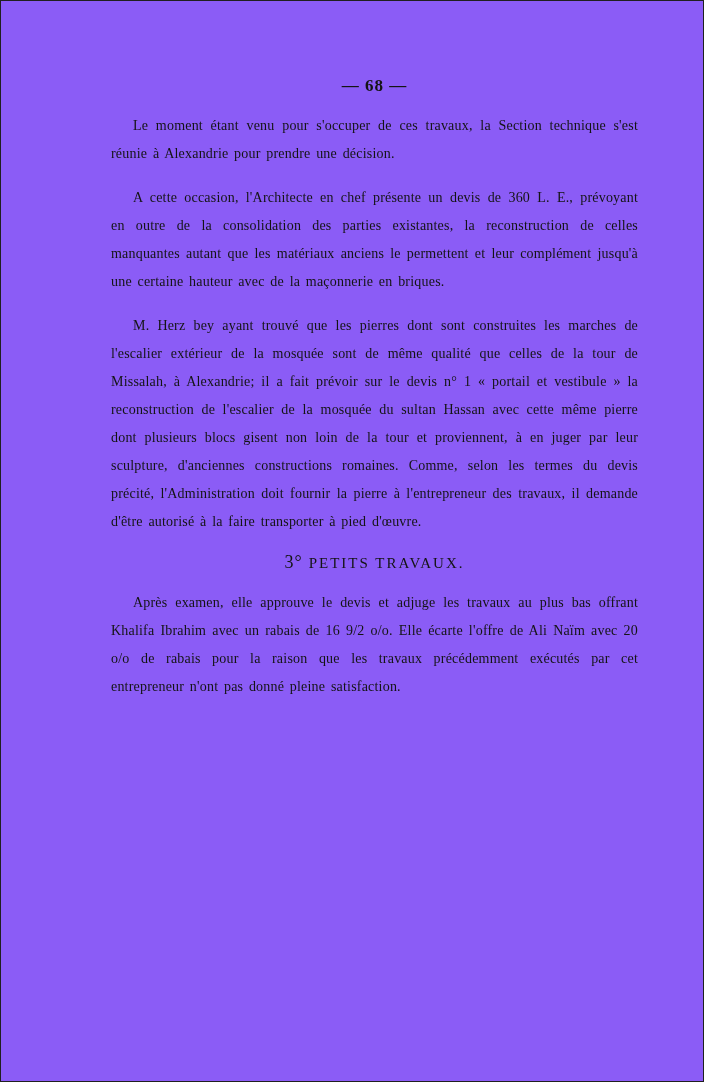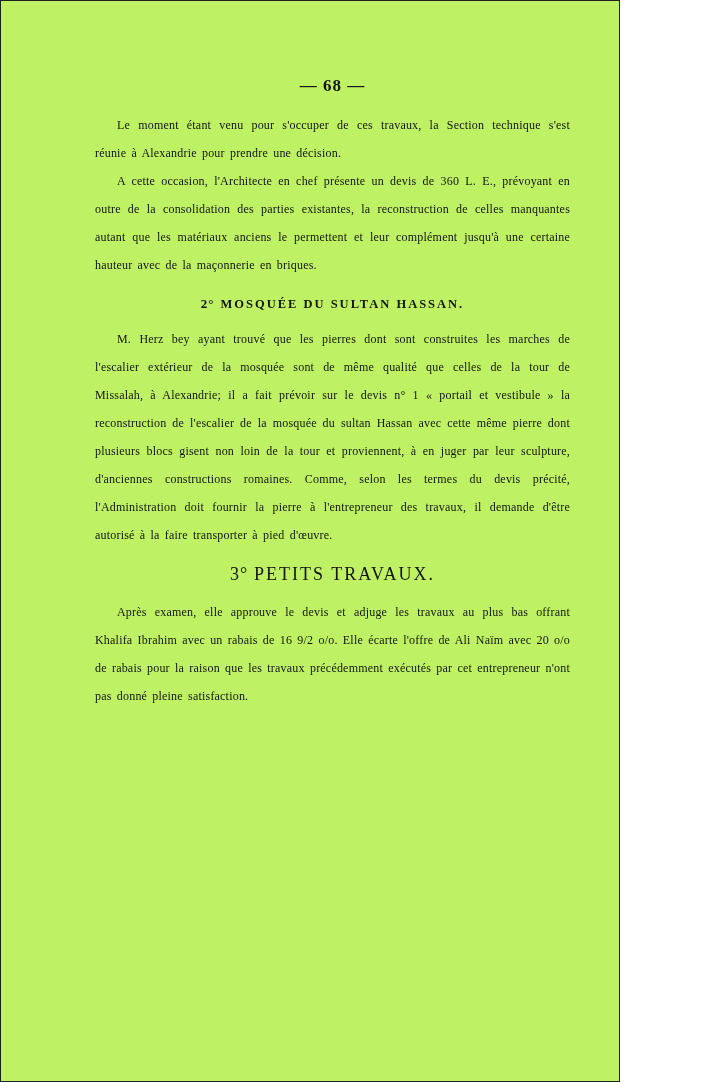--- a/index.html
+++ b/index.html
@@ -7,38 +7,38 @@
     padding: 0;
     background: #ffffff;
   }
   body {
     width: 720px;
     height: 1082px;
     overflow: hidden;
   }
   .page {
     box-sizing: border-box;
-    width: 620px;
+    width: 704px;
     height: 1082px;
-    background: #bef264;
+    background: #8b5cf6;
     box-shadow: inset 0 0 0 1px #202020;
     padding: 76px 50px 0 95px;
     font-family: "Liberation Serif", "DejaVu Serif", serif;
     color: #141414;
   }
   .page-number {
     text-align: center;
     font-size: 17px;
     font-weight: bold;
     letter-spacing: 1px;
     margin-bottom: 15px;
   }
   .para {
-    margin: 0;
-    font-size: 12px;
+    margin: 16px;
+    font-size: 14px;
     line-height: 28px;
     text-align: justify;
     text-indent: 22px;
     word-spacing: 2px;
     letter-spacing: 0.2px;
     font-family: Liberation Serif, serif;
   }
   .heading {
     text-align: center;
     margin: 15px 0 13px 0;
@@ -54,36 +54,33 @@
     font-size: 18px;
     font-weight: normal;
   }
   .h-title {
     font-size: 12.5px;
     font-weight: bold;
     letter-spacing: 2px;
   }
   .heading-3 .h-title {
     font-weight: normal;
-    font-size: 18px;
+    font-size: 15px;
   }
 </style>
 </head>
 <body>
 
 <div class="page">
 
   <div class="page-number">— 68 —</div>
 
   <p class="para">Le moment étant venu pour s'occuper de ces travaux, la Section technique s'est réunie à Alexandrie pour prendre une décision.</p>
   <p class="para">A cette occasion, l'Architecte en chef présente un devis de 360 L. E., prévoyant en outre de la consolidation des parties existantes, la reconstruction de celles manquantes autant que les matériaux anciens le permettent et leur complément jusqu'à une certaine hauteur avec de la maçonnerie en briques.</p>
 
-  <div class="heading heading-2">
-    <span class="h-prefix">2°</span><span class="h-title">MOSQUÉE DU SULTAN HASSAN.</span>
-  </div>
 
   <p class="para">M. Herz bey ayant trouvé que les pierres dont sont construites les marches de l'escalier extérieur de la mosquée sont de même qualité que celles de la tour de Missalah, à Alexandrie; il a fait prévoir sur le devis n° 1 « portail et vestibule » la reconstruction de l'escalier de la mosquée du sultan Hassan avec cette même pierre dont plusieurs blocs gisent non loin de la tour et proviennent, à en juger par leur sculpture, d'anciennes constructions romaines. Comme, selon les termes du devis précité, l'Administration doit fournir la pierre à l'entrepreneur des travaux, il demande d'être autorisé à la faire transporter à pied d'œuvre.</p>
 
   <div class="heading heading-3">
     <span class="h-prefix large">3°</span><span class="h-title">PETITS TRAVAUX.</span>
   </div>
 
   <p class="para">Après examen, elle approuve le devis et adjuge les travaux au plus bas offrant Khalifa Ibrahim avec un rabais de 16 9/2 o/o. Elle écarte l'offre de Ali Naïm avec 20 o/o de rabais pour la raison que les travaux précédemment exécutés par cet entrepreneur n'ont pas donné pleine satisfaction.</p>
 
 </div>

